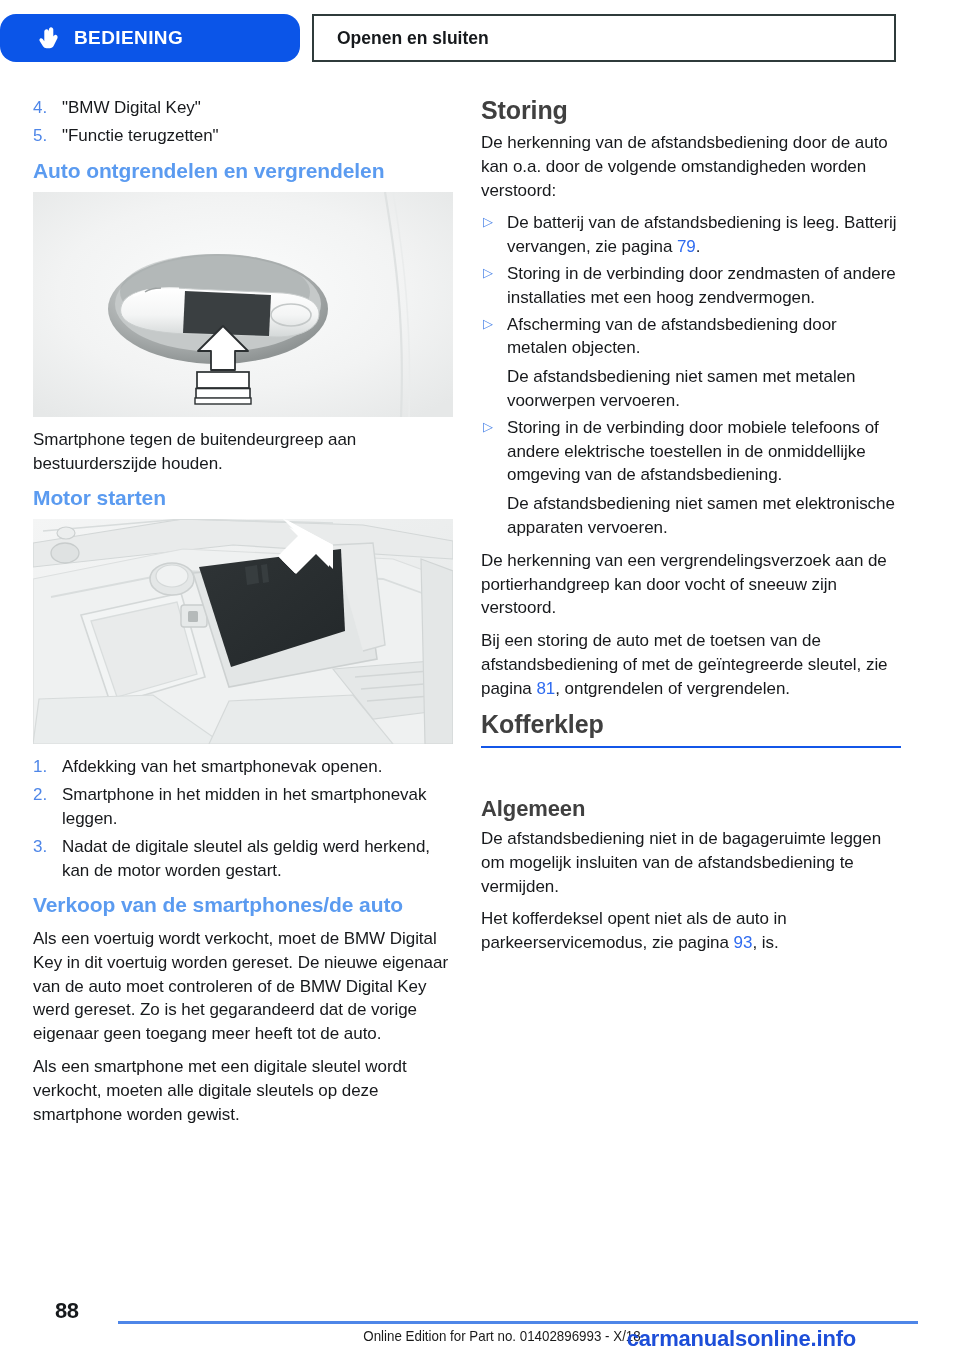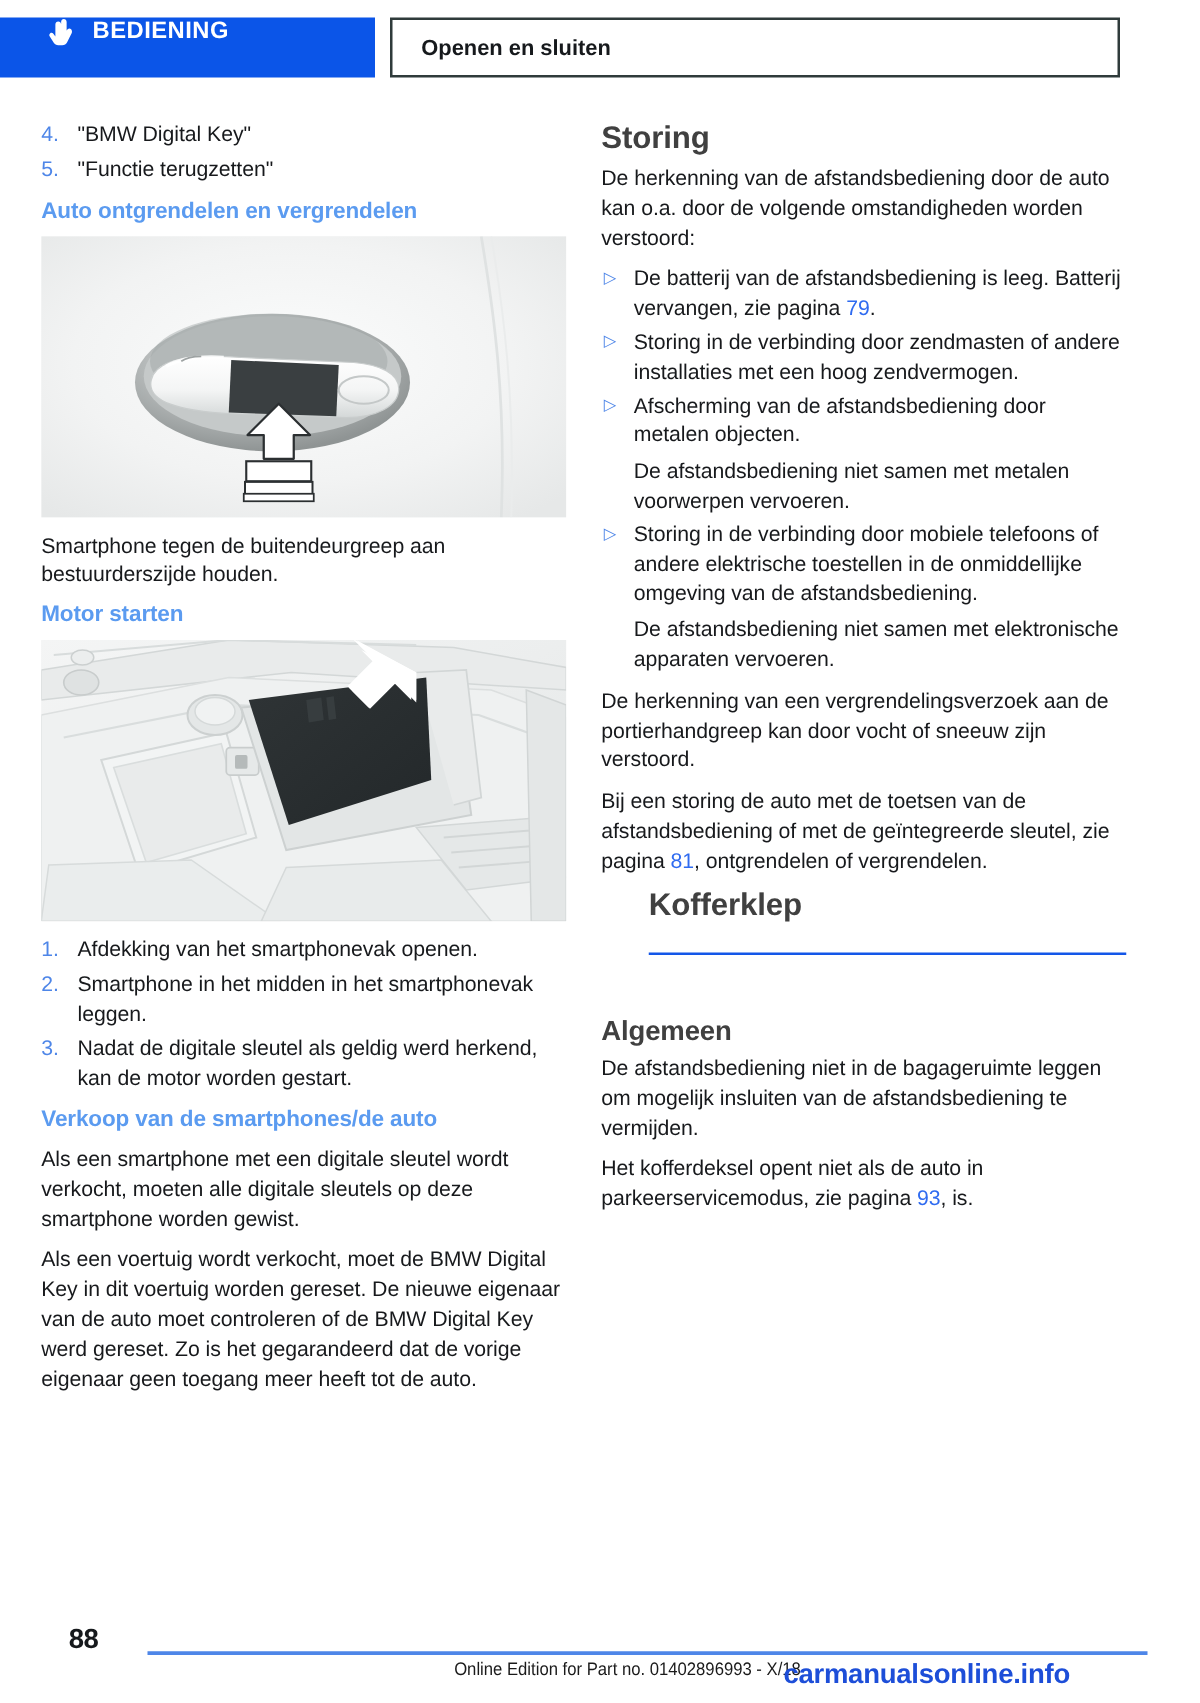--- a/index.html
+++ b/index.html
@@ -28,22 +28,24 @@
     height: 50px;
   }
   .chapter-tab {
     position: absolute;
     left: 0;
     top: 0;
     width: 300px;
     height: 48px;
     background: #0b55e8;
     display: flex;
+    align-items: center;
     padding-left: 38px;
     box-sizing: border-box;
+    border-radius: 16px;
   }
   .hand-icon {
     width: 22px;
     height: 24px;
     flex: 0 0 auto;
     display: block;
   }
   .chapter-label {
     color: #ffffff;
     font-size: 19px;
@@ -83,28 +85,27 @@
   
   .h2 {
     color: #404040;
     font-size: 25px;
     font-weight: bold;
     margin: 0 0 6px 0;
     line-height: 1.16;
     letter-spacing: -0.1px;
   }
   .h2.ruled {
-    padding-bottom: 23px;
+    padding-bottom: 7px;
     border-bottom: 2.5px solid #1356e8;
     margin-bottom: 16px;
-    margin-left: 38px;
   }
   .h3 {
     color: #5b9bf0;
-    font-size: 18px;
+    font-size: 21px;
     font-weight: bold;
     margin: 0 0 9px 0;
     line-height: 1.22;
     letter-spacing: -0.1px;
   }
   p.body {
     font-size: 17px;
     line-height: 1.40;
     color: #17191c;
     margin: 0 0 9px 0;
@@ -368,22 +369,22 @@
         <span>Smartphone in het midden in het smartphonevak leggen.</span>
       </li>
       <li>
         <span class="num">3.</span>
         <span>Nadat de digitale sleutel als geldig werd herkend, kan de motor worden gestart.</span>
       </li>
     </ol>
 
     <h3 class="h3">Verkoop van de smartphones/de auto</h3>
 
+    <p class="body">Als een voertuig wordt verkocht, moet de BMW Digital Key in dit voertuig worden gereset. De nieuwe eigenaar van de auto moet controleren of de BMW Digital Key werd gereset. Zo is het gegarandeerd dat de vorige eigenaar geen toegang meer heeft tot de auto.</p>
     <p class="body">Als een smartphone met een digitale sleutel wordt verkocht, moeten alle digitale sleutels op deze smartphone worden gewist.</p>
-    <p class="body">Als een voertuig wordt verkocht, moet de BMW Digital Key in dit voertuig worden gereset. De nieuwe eigenaar van de auto moet controleren of de BMW Digital Key werd gereset. Zo is het gegarandeerd dat de vorige eigenaar geen toegang meer heeft tot de auto.</p>
   </div>
 
   <div class="col col-right">
 
     <h2 class="h2">Storing</h2>
     <p class="body">De herkenning van de afstandsbediening door de auto kan o.a. door de volgende omstandigheden worden verstoord:</p>
 
     <ul class="trilist">
       <li>
         <span class="tri">▷</span>

